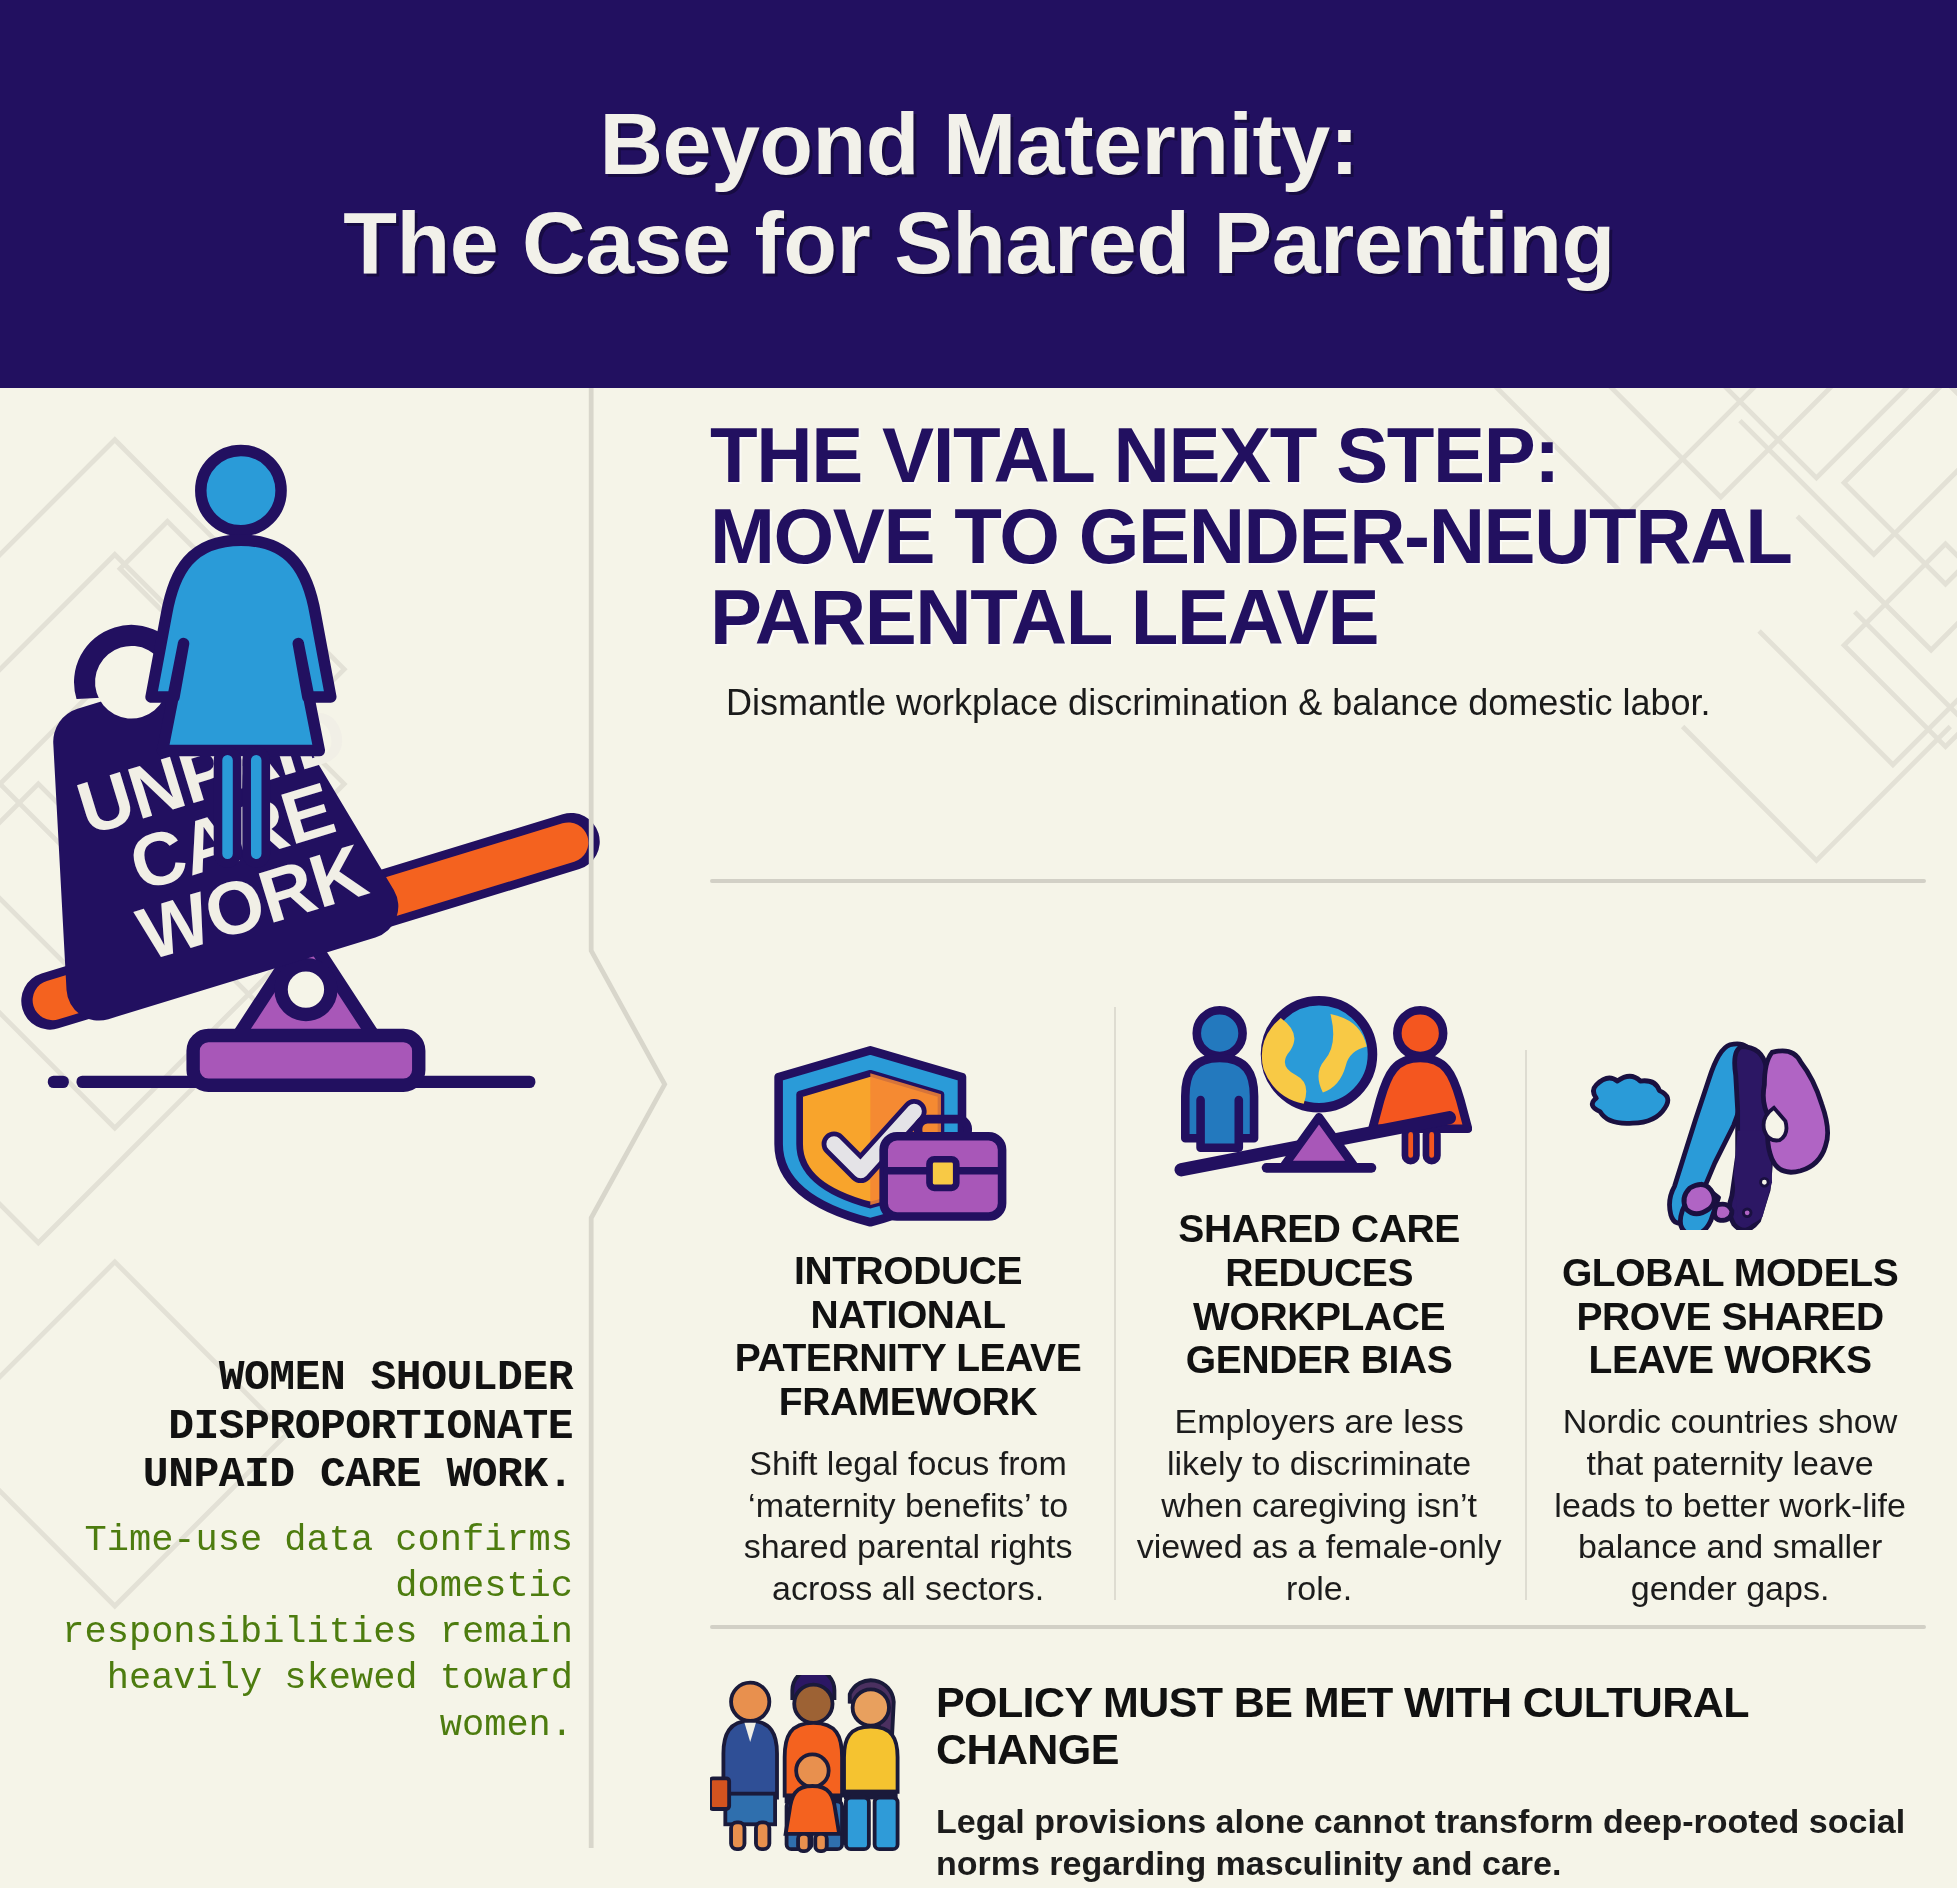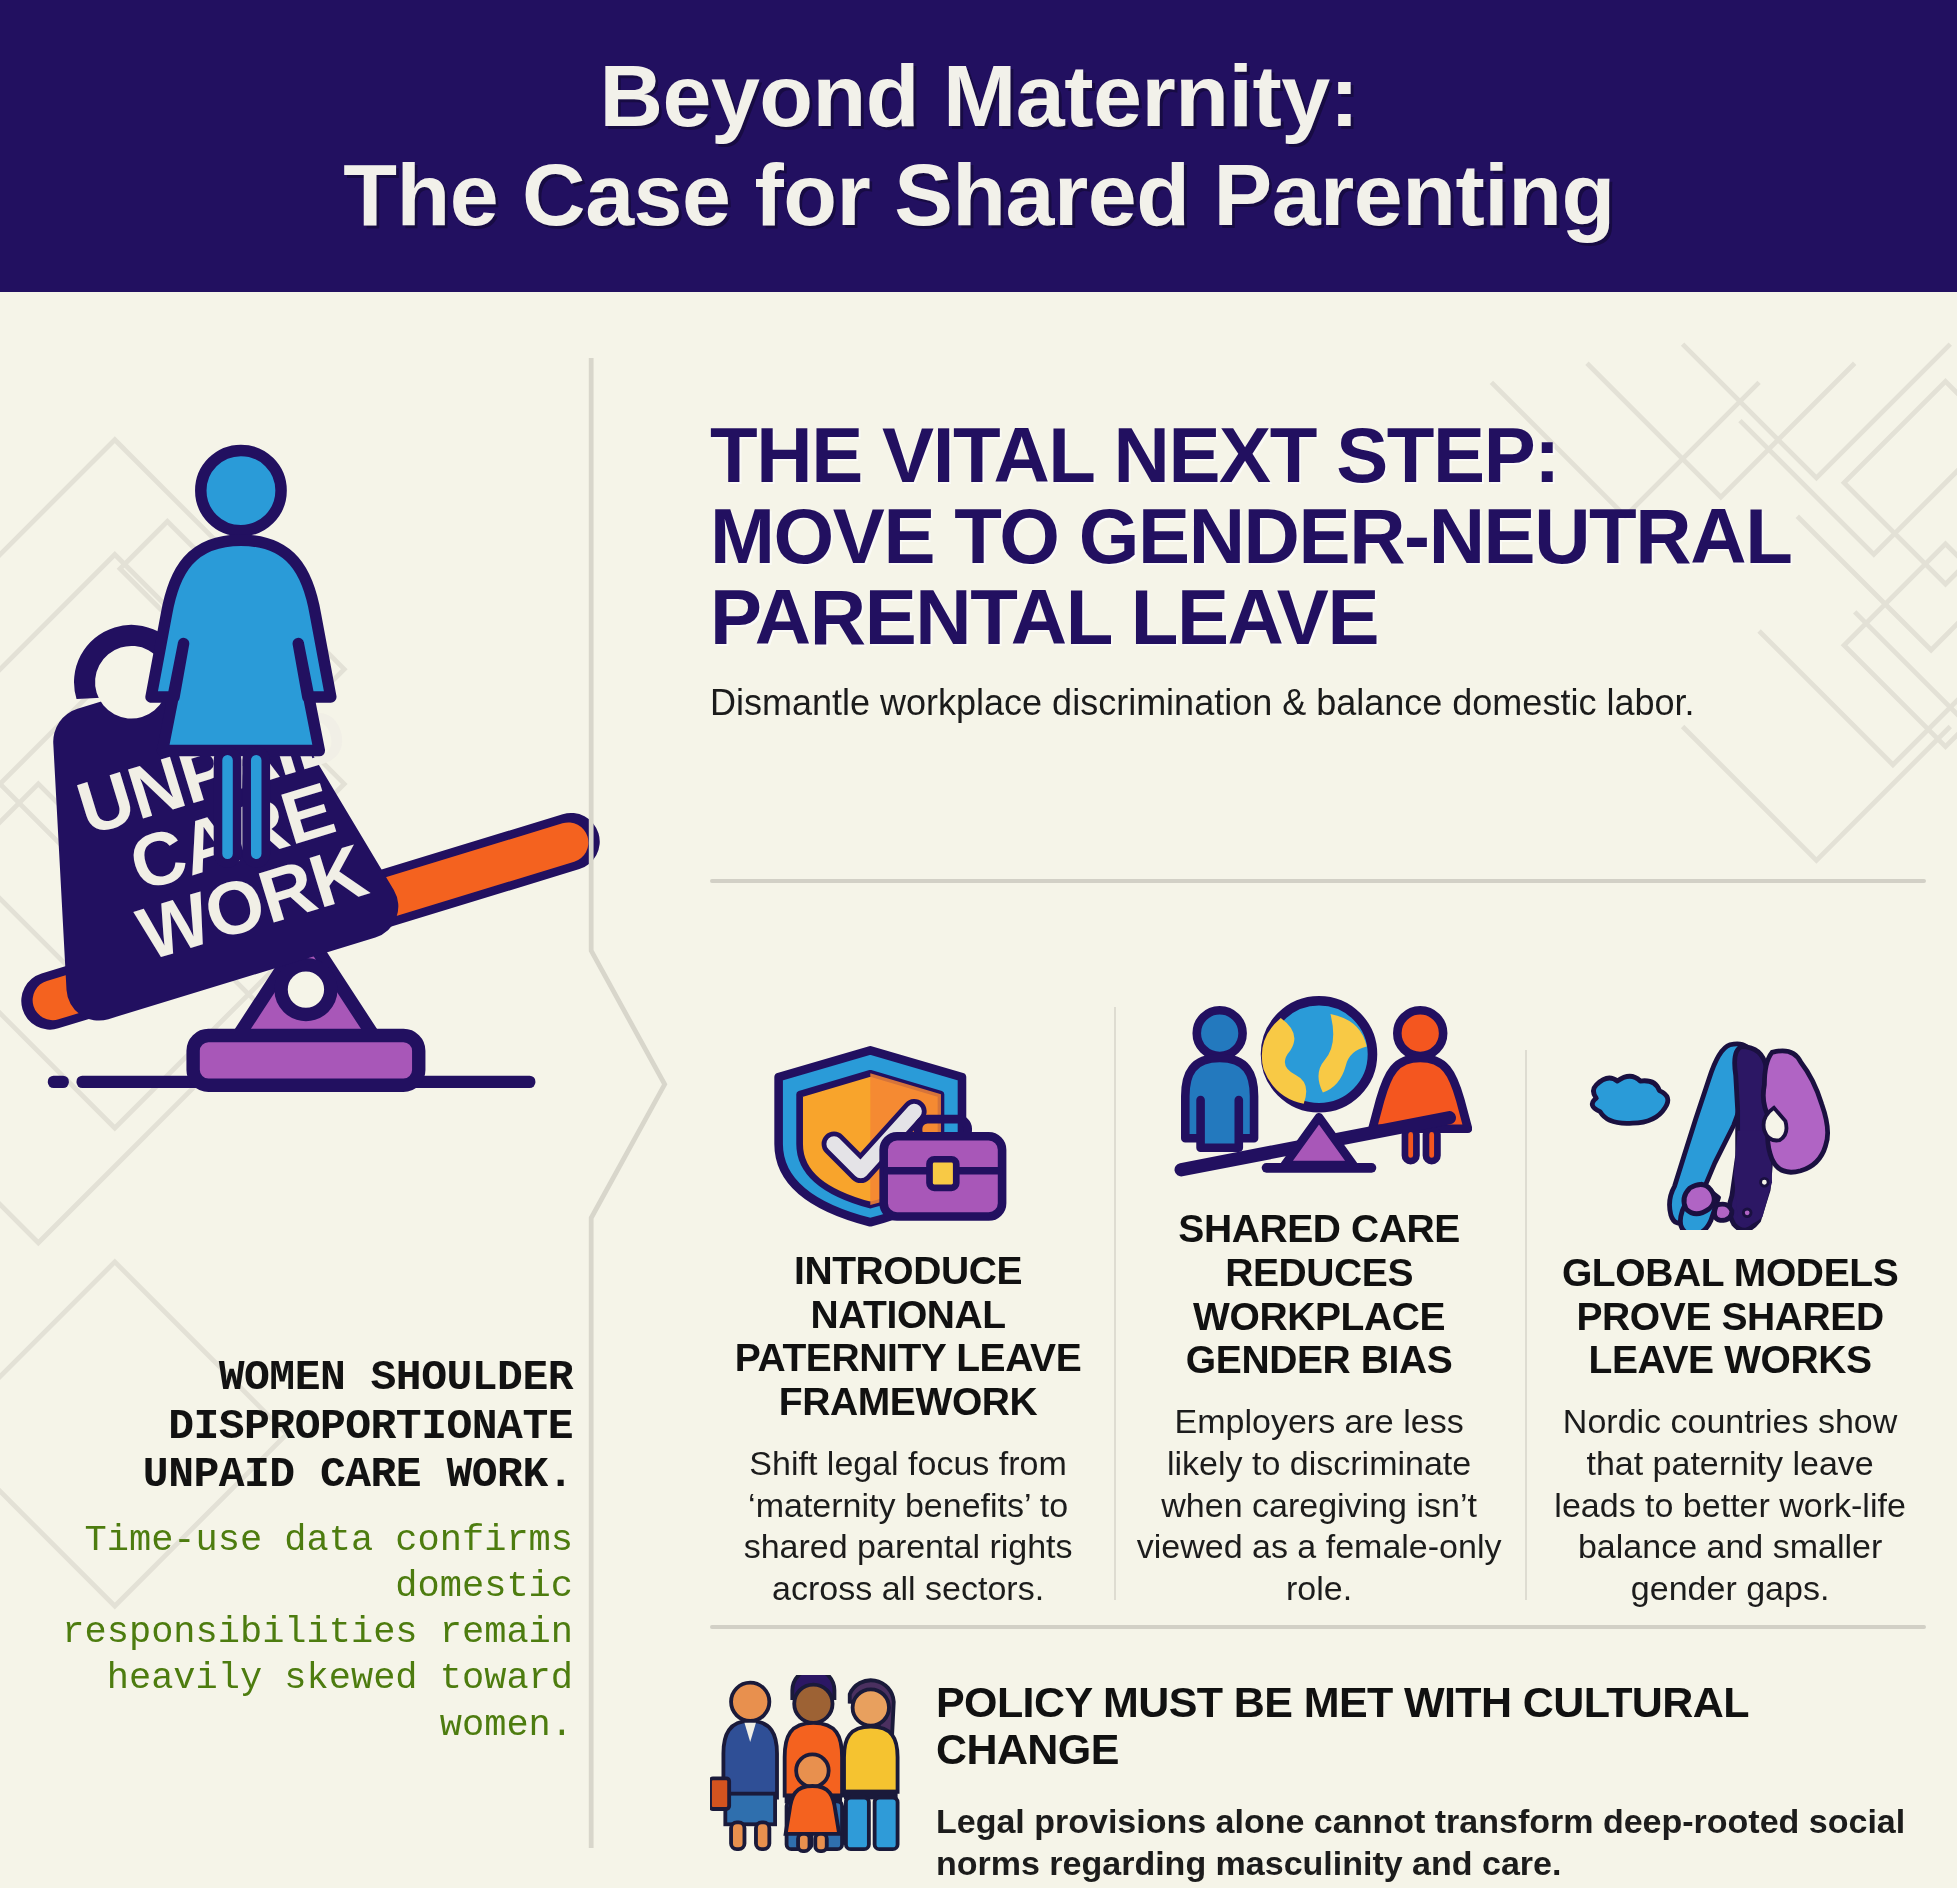--- a/index.html
+++ b/index.html
@@ -10,21 +10,21 @@
     overflow:hidden;
     position:relative;
   }
   .page{position:relative;width:1958px;height:1889px;overflow:hidden;background:#f5f4e8;}
 
   
   .bg-pattern{position:absolute;inset:0;pointer-events:none;z-index:0;}
 
   
   .header{
-    position:absolute;left:0;top:0;width:1958px;height:292px;
+    position:absolute;left:0;top:0;width:1958px;height:388px;
     background:#221060;
     display:flex;align-items:center;justify-content:center;
     z-index:5;
   }
   .header-title{
     color:#f2f1ea;
     font-size:88px;
     font-weight:bold;
     line-height:1.12;
     text-align:center;
@@ -63,21 +63,21 @@
   .right-col{position:absolute;left:693px;top:0;width:1233px;height:1530px;}
   .kicker{
     position:absolute;left:17px;top:57px;width:1214px;
   }
   .kicker h1{
     margin:0;font-size:78px;line-height:1.04;font-weight:bold;
     color:#221060;letter-spacing:-1.4px;
     text-shadow:1.9px 1.9px 0 rgba(255,255,255,.55);
   }
   .kicker p{
-    margin:23px 0 0 0;font-size:36px;color:#1b1b1b;line-height:1.2;
+    margin:23px 0 0 16px;font-size:36px;color:#1b1b1b;line-height:1.2;
   }
 
   .hr{
     position:absolute;left:17px;width:1216px;height:3.8px;
     background:#d2d0c6;border-radius:1.9px;
   }
   .hr-top{top:521px;}
   .hr-bottom{top:1267px;}
 
   .cards{

